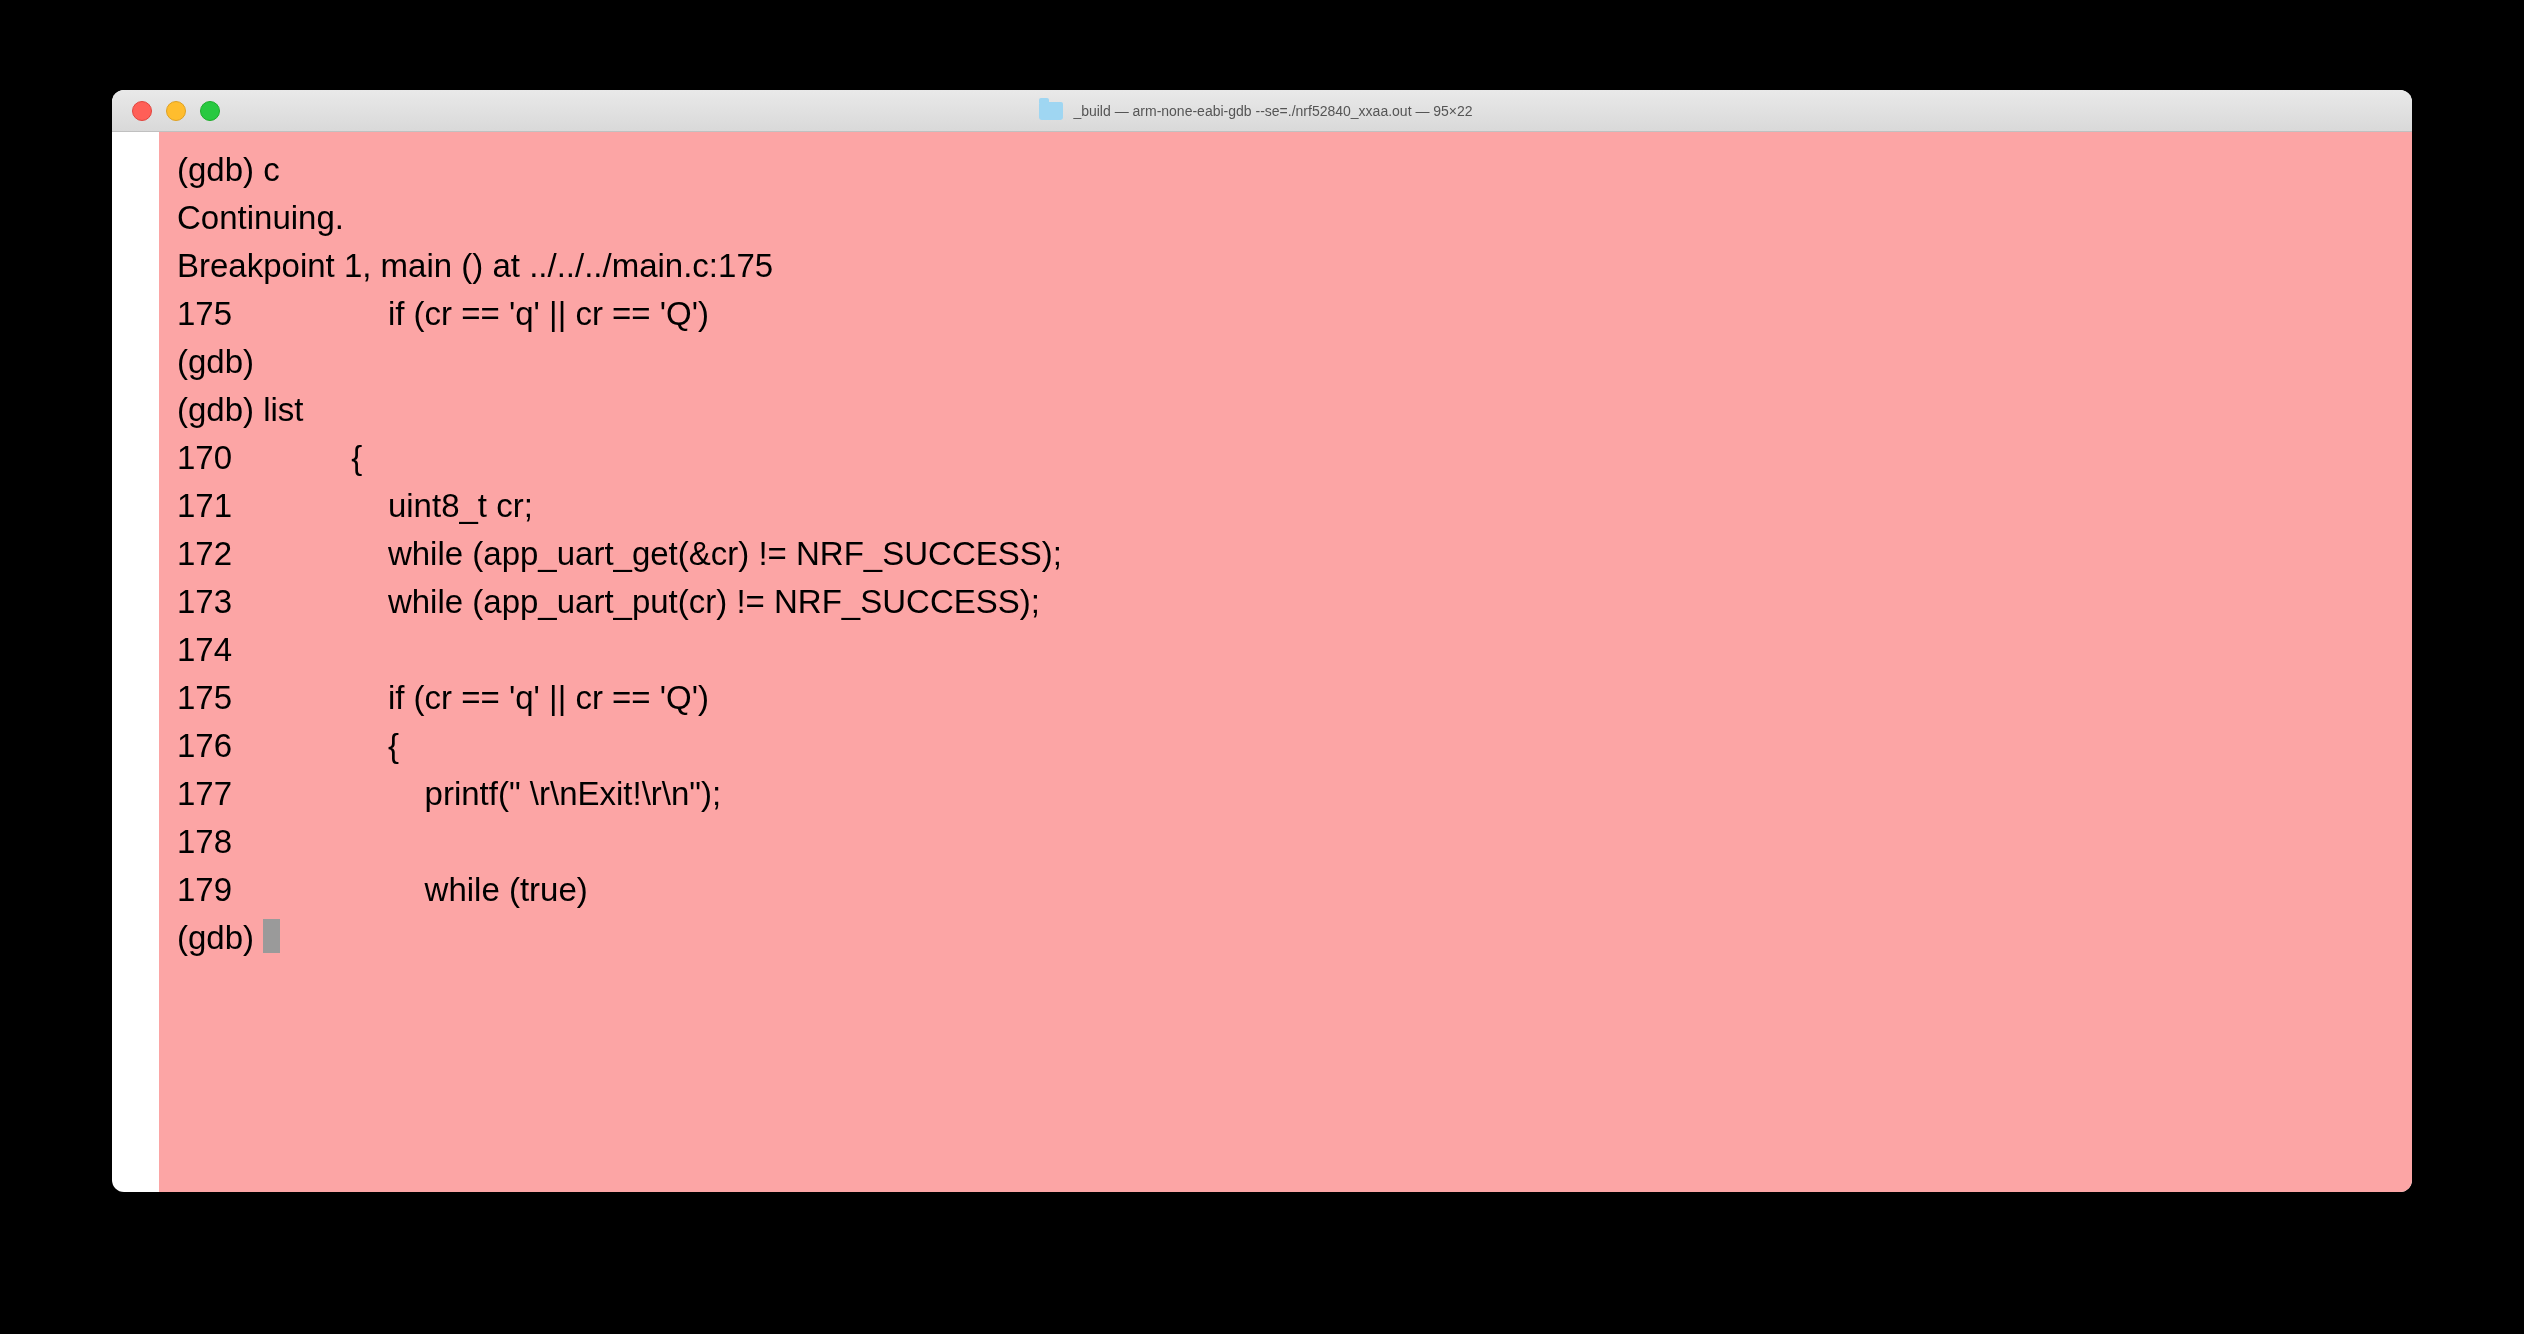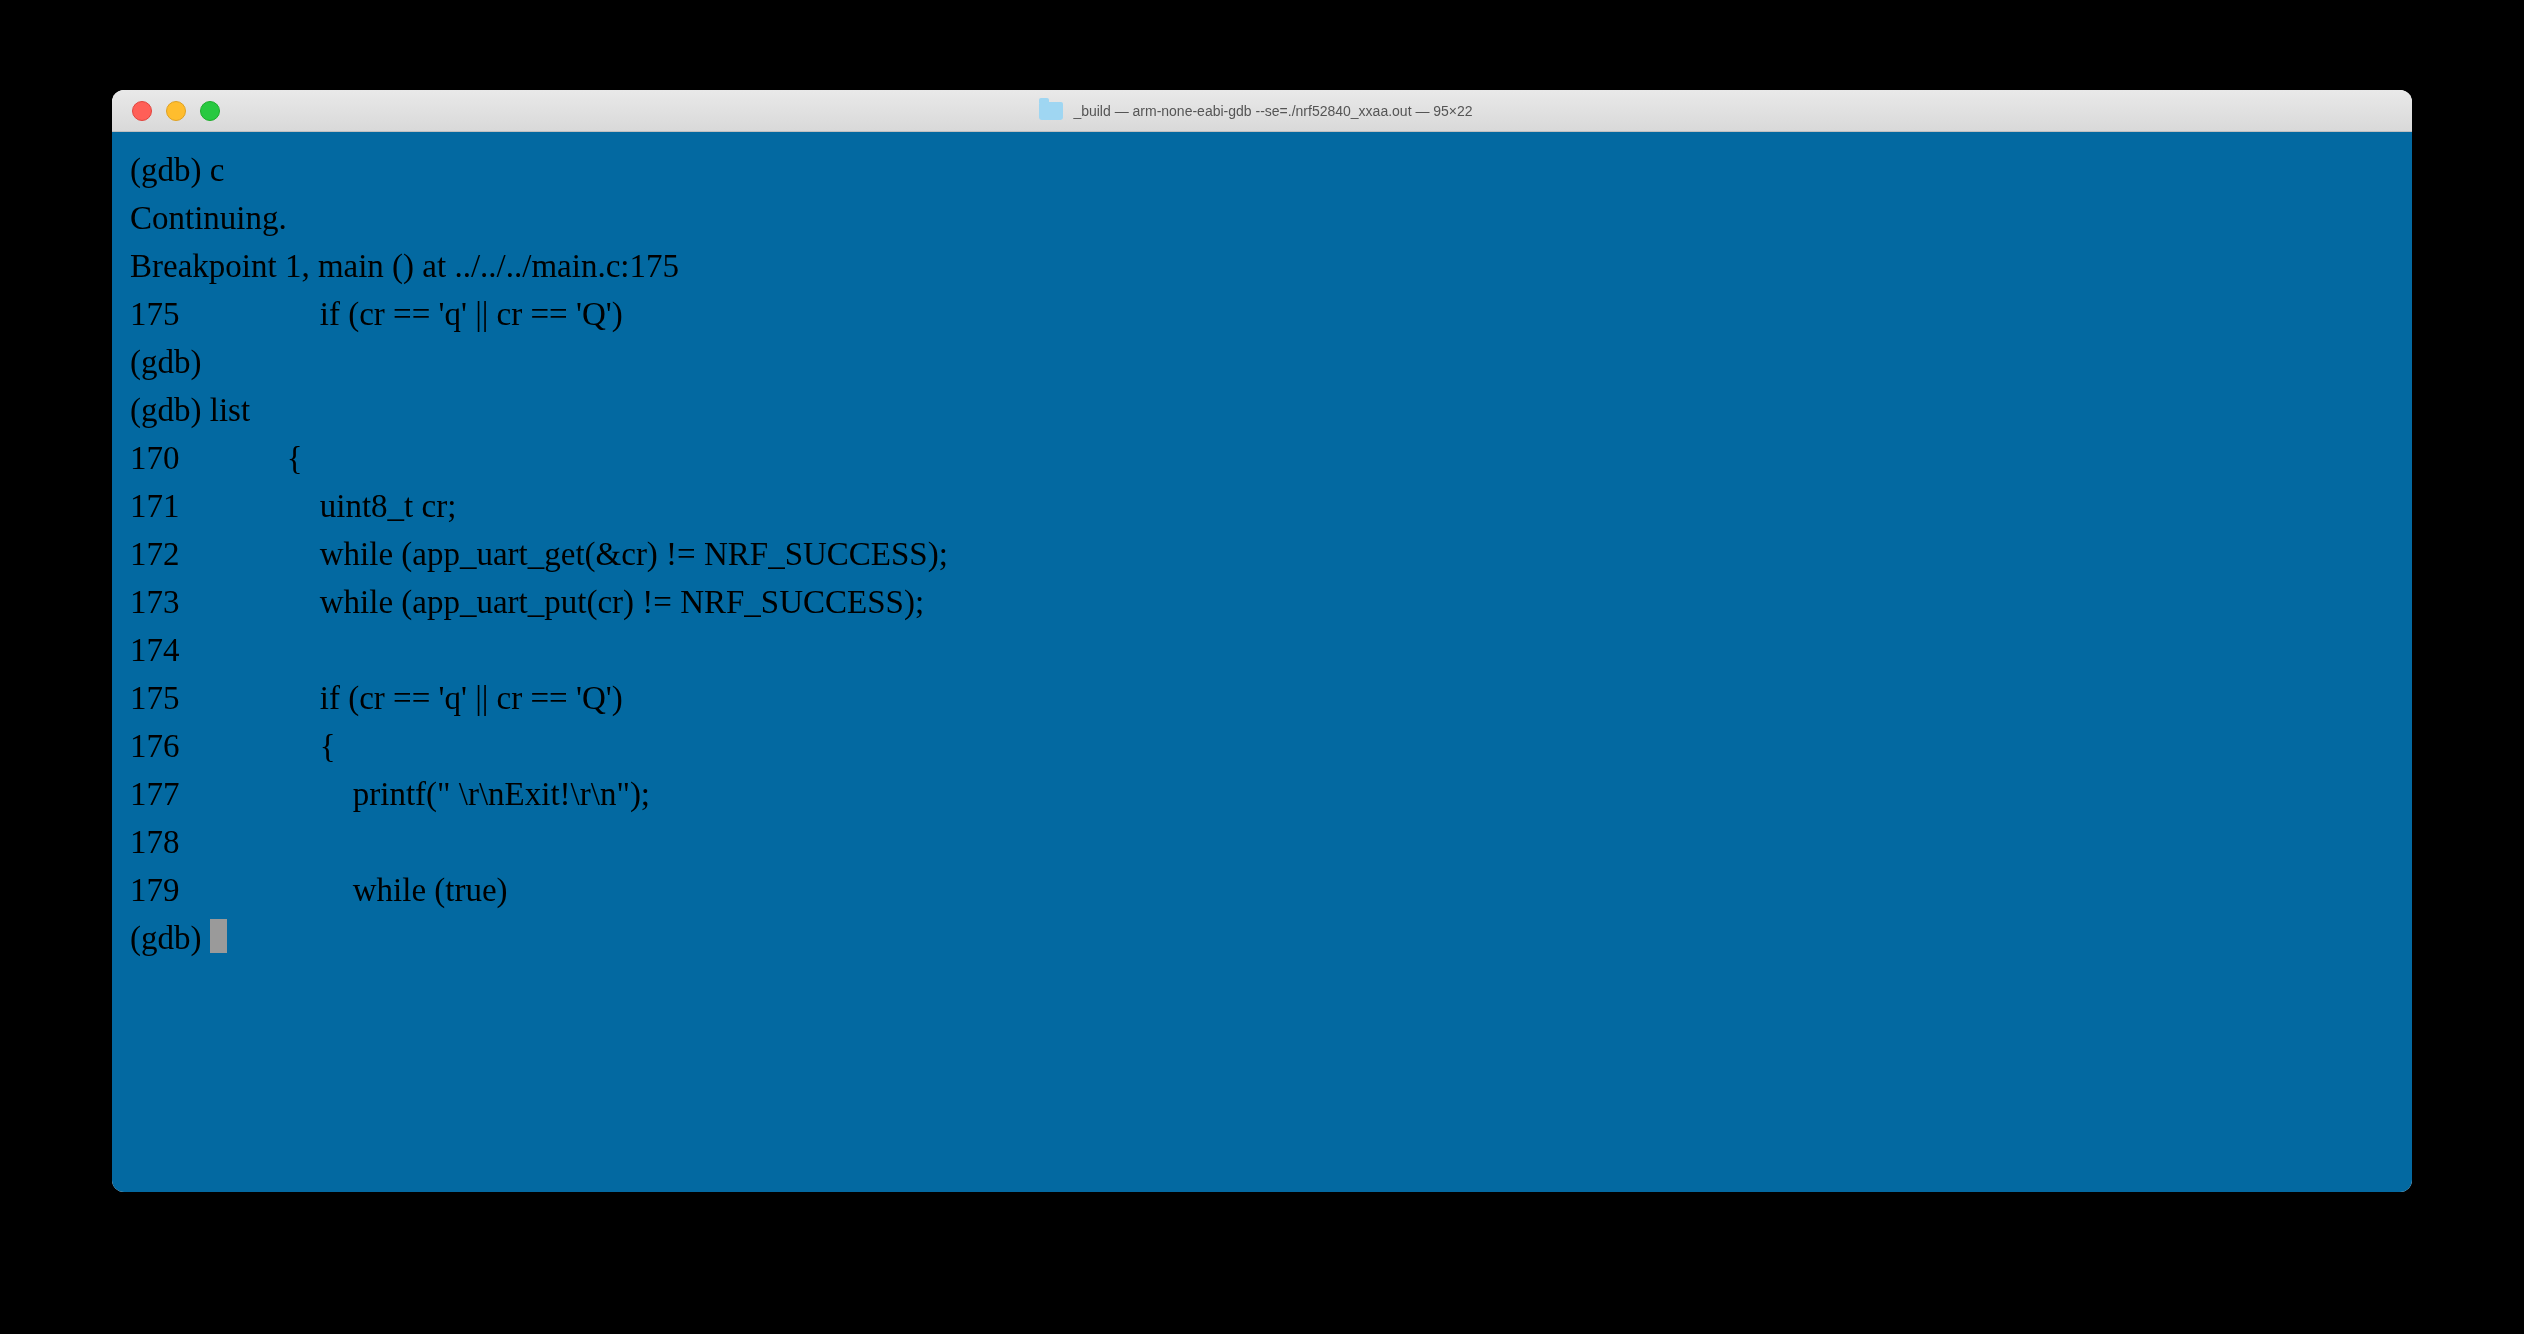--- a/index.html
+++ b/index.html
@@ -61,28 +61,29 @@
     }
     .folder-icon::before {
       content: "";
       position: absolute;
       top: -4px; left: 0;
       width: 10px; height: 5px;
       background: #9fd6f2;
       border-radius: 2px 2px 0 0;
     }
     .terminal {
-      font-family: Liberation Serif, serif;
+      font-family: Liberation Sans, sans-serif;
       font-size: 33px;
       line-height: 48px;
       padding: 14px 18px 150px 18px;
       white-space: pre;
       color: #000;
-      background: #0369a1;
+      background: #fca5a5;
       min-height: 1060px;
+      margin-left: 47px;
     }
     .terminal .line { display: block; }
     .cursor {
       display: inline-block;
       width: 17px;
       height: 34px;
       background: #9a9a9a;
       vertical-align: -4px;
     }
   </style>

